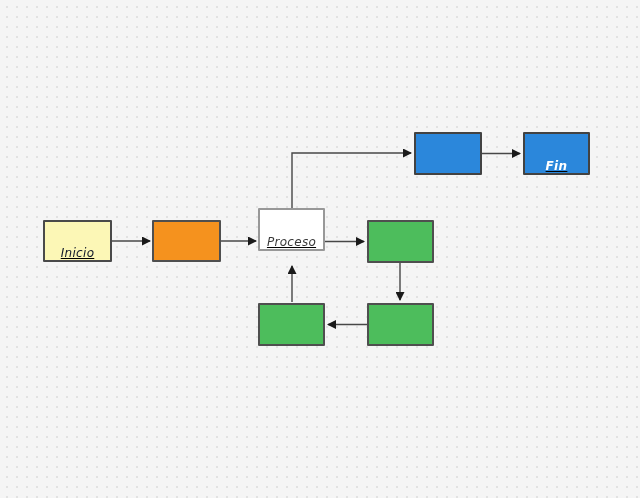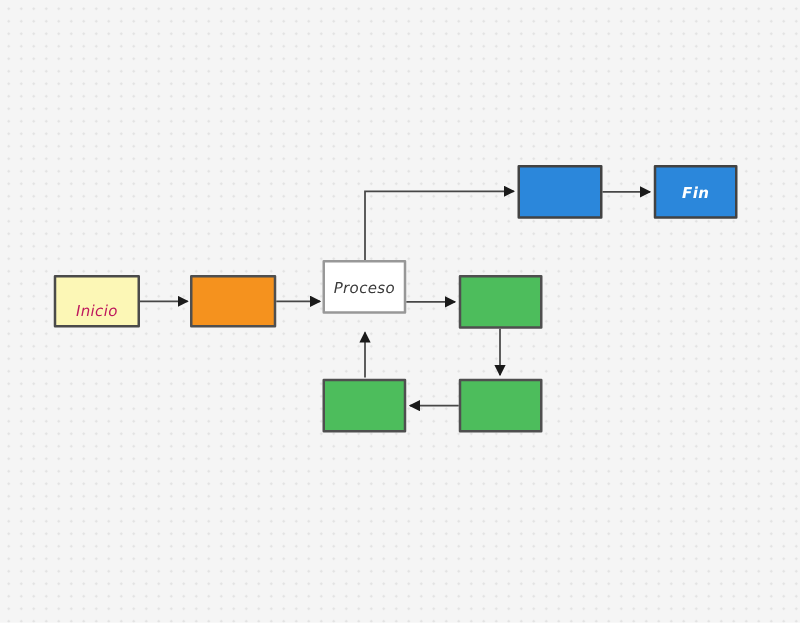--- a/index.html
+++ b/index.html
@@ -27,22 +27,23 @@
     fill: none;
     stroke-width: 1.4px;
     stroke-linejoin: miter;
   }
   .node {
     position: absolute;
     box-sizing: border-box;
     border: 2px solid #4a4a4a;
     border-radius: 1px;
     display: flex;
-    align-items: center;
+    align-items: flex-end;
     justify-content: center;
+    text-decoration: underline;
   }
   .node .label {
     font-style: italic;
     font-size: 12px;
     letter-spacing: 0.3px;
     user-select: none;
     white-space: nowrap;
   }
 </style>
 </head>
@@ -61,21 +62,21 @@
         <path class="connector" d="M325 241.5 L364 241.5" stroke="#474747" marker-end="url(#arrowhead)"></path>
         <path class="connector" d="M292 219 L292 153 L411 153" stroke="#474747" marker-end="url(#arrowhead)"></path>
         <path class="connector" d="M482 153.5 L520 153.5" stroke="#474747" marker-end="url(#arrowhead)"></path>
         <path class="connector" d="M400 263 L400 300" stroke="#474747" marker-end="url(#arrowhead)"></path>
         <path class="connector" d="M367 324.5 L328 324.5" stroke="#474747" marker-end="url(#arrowhead)"></path>
         <path class="connector" d="M292 302 L292 266" stroke="#474747" marker-end="url(#arrowhead)"></path>
       </g>
   </svg>
   <div id="node-layer">
       <div class="node" style="left: 43px; top: 220px; width: 69px; height: 42px; background: rgb(252, 247, 182); border-color: rgb(74, 74, 74);">
-        <span class="label" style="color: #be185d; margin-top: 15px;">Inicio</span>
+        <span class="label" style="color: #0f172a; margin-top: 15px;">Inicio</span>
       </div>
       <div class="node" style="left: 152px; top: 220px; width: 69px; height: 42px; background: rgb(245, 146, 30); border-color: rgb(79, 79, 79);">
         <span class="label" style="color: rgb(51, 51, 51);"></span>
       </div>
       <div class="node" style="left: 258px; top: 208px; width: 67px; height: 43px; background: rgb(255, 255, 255); border-color: rgb(152, 152, 152);">
         <span class="label" style="color: rgb(58, 58, 58);">Proceso</span>
       </div>
       <div class="node" style="left: 367px; top: 220px; width: 67px; height: 43px; background: rgb(77, 189, 92); border-color: rgb(79, 79, 79);">
         <span class="label" style="color: rgb(51, 51, 51);"></span>
       </div>

